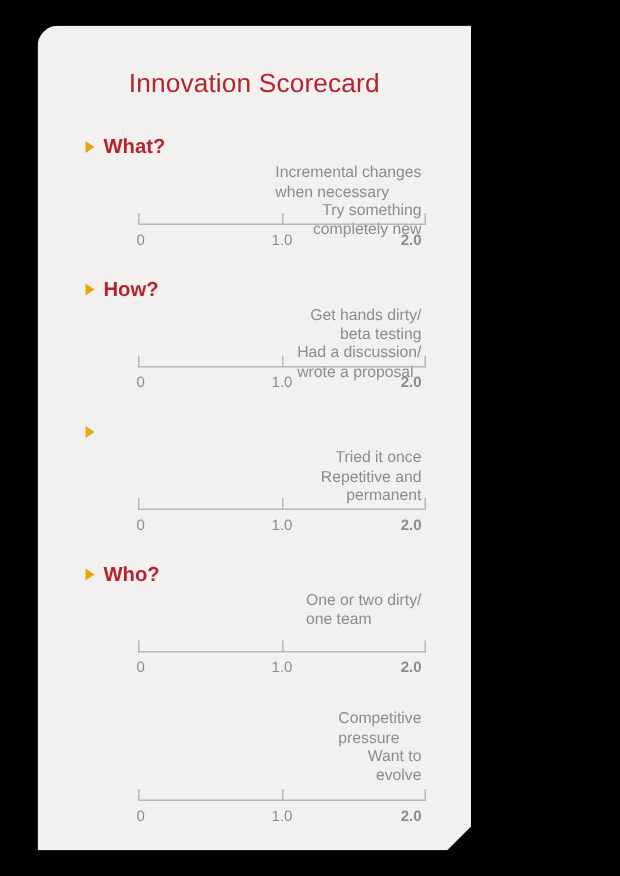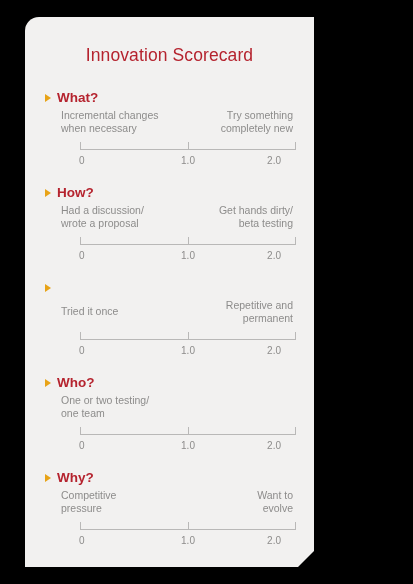--- a/index.html
+++ b/index.html
@@ -33,21 +33,21 @@
     color: #b5232e;
     font-size: 17.5px;
     font-weight: 400;
     letter-spacing: 0.1px;
     padding-top: 28px;
     margin: 0;
   }
 
   #sections {
     padding: 0;
-    margin: 0;
+    margin: 12px;
     list-style: none;
   }
 
   .section {
     position: relative;
     margin: 0;
     padding: 0 19px 0 19px;
     height: 95px;
   }
   .section.first { margin-top: 23px; }
@@ -74,24 +74,25 @@
     color: #b5232e;
     font-size: 13.5px;
     font-weight: bold;
     line-height: 15px;
     white-space: nowrap;
   }
 
   .descriptors {
     display: flex;
     justify-content: space-between;
-    align-items: center;
+    align-items: flex-end;
     margin-top: 4px;
     padding-left: 17px;
     padding-right: 2px;
+    flex-direction: column;
   }
 
   .desc {
     color: #8d8c8b;
     font-size: 10.5px;
     line-height: 12.5px;
     white-space: pre-line;
   }
   .desc.left  { text-align: left; }
   .desc.right { text-align: right; }
@@ -127,21 +128,21 @@
   .tick-label {
     position: absolute;
     top: 17px;
     color: #8d8c8b;
     font-size: 10px;
     line-height: 12px;
     white-space: nowrap;
   }
   .tick-label.l0 { left: 0; transform: translateX(-1px); }
   .tick-label.l1 { left: 50%; transform: translateX(-50%); }
-  .tick-label.l2 { right: 16px; transform: translateX(1px); }
+  .tick-label.l2 { right: 4px; transform: translateX(1px); font-weight: bold; }
 </style>
 </head>
 <body>
 
 <div id="card">
 
   <h1 id="card-title">Innovation Scorecard</h1>
 
   <div id="sections">
 
@@ -166,24 +167,24 @@
         <span class="tick-label l2">2.0</span>
       </div>
     </div>
 
     <div class="section">
       <div class="section-head">
         <span class="bullet-icon"></span>
         <span class="section-title">How?</span>
       </div>
       <div class="descriptors">
+        <span class="desc right">Get hands dirty/
+beta testing</span>
         <span class="desc left">Had a discussion/
 wrote a proposal</span>
-        <span class="desc right">Get hands dirty/
-beta testing</span>
       </div>
       <div class="scale">
         <div class="axis-line"></div>
         <div class="tick t0"></div>
         <div class="tick t1"></div>
         <div class="tick t2"></div>
         <span class="tick-label l0">0</span>
         <span class="tick-label l1">1.0</span>
         <span class="tick-label l2">2.0</span>
       </div>
@@ -208,39 +209,35 @@
         <span class="tick-label l2">2.0</span>
       </div>
     </div>
 
     <div class="section">
       <div class="section-head">
         <span class="bullet-icon"></span>
         <span class="section-title">Who?</span>
       </div>
       <div class="descriptors">
-        <span class="desc left">One or two testing/
+        <span class="desc left">One or two dirty/
 one team</span>
       </div>
       <div class="scale">
         <div class="axis-line"></div>
         <div class="tick t0"></div>
         <div class="tick t1"></div>
         <div class="tick t2"></div>
         <span class="tick-label l0">0</span>
         <span class="tick-label l1">1.0</span>
         <span class="tick-label l2">2.0</span>
       </div>
     </div>
 
     <div class="section">
-      <div class="section-head">
-        <span class="bullet-icon"></span>
-        <span class="section-title">Why?</span>
-      </div>
       <div class="descriptors">
         <span class="desc left">Competitive
 pressure</span>
         <span class="desc right">Want to
 evolve</span>
       </div>
       <div class="scale">
         <div class="axis-line"></div>
         <div class="tick t0"></div>
         <div class="tick t1"></div>

